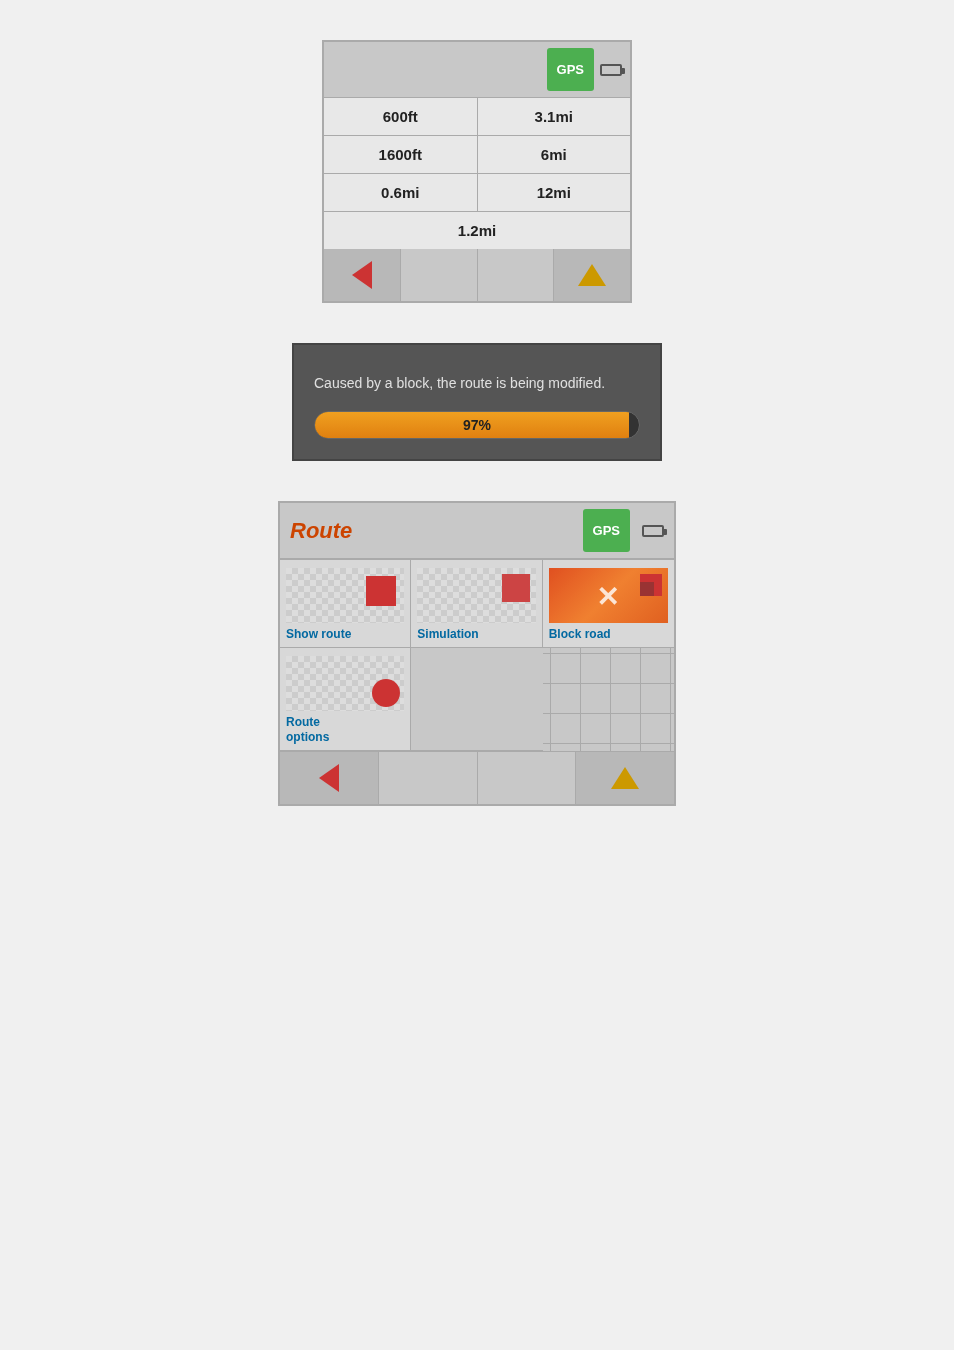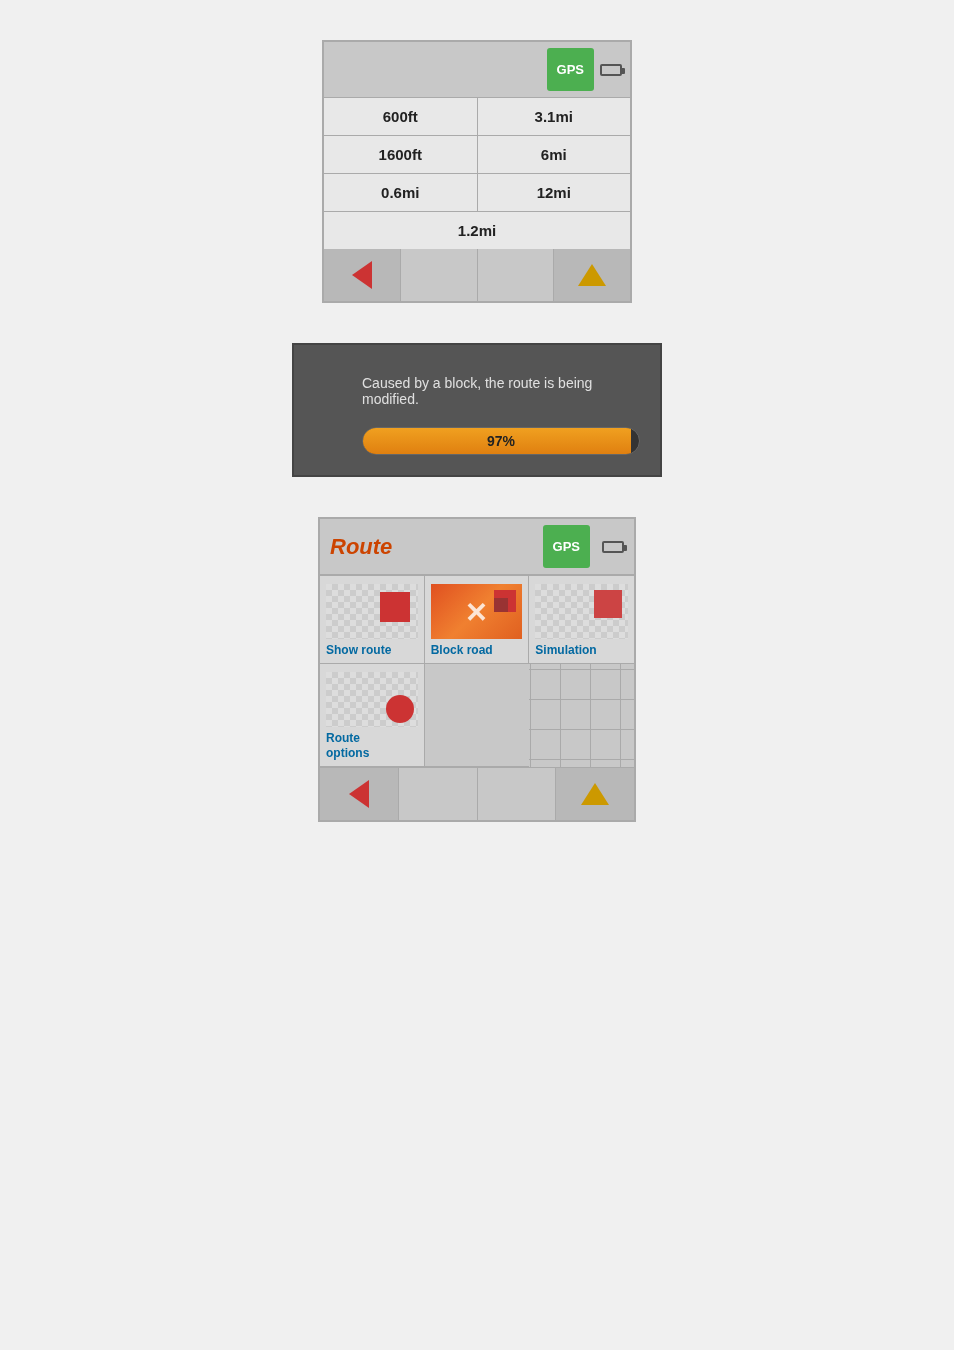--- a/index.html
+++ b/index.html
@@ -135,21 +135,20 @@
       border-left: 14px solid transparent;
       border-right: 14px solid transparent;
       border-bottom: 22px solid #cc9900;
     }
 
     
     .panel-2 {
       width: 370px;
       background: #555555;
       border: 2px solid #444;
-      padding-left: 48px;
     }
 
     .loading-content {
       padding: 30px 20px 20px;
     }
 
     .loading-text {
       color: #e0e0e0;
       font-size: 14px;
       margin-bottom: 20px;
@@ -179,21 +178,21 @@
       font-weight: bold;
       position: absolute;
       width: 100%;
       text-align: center;
       top: 50%;
       transform: translateY(-50%);
     }
 
     
     .panel-3 {
-      width: 318px;
+      width: 398px;
       background: #c8c8c8;
     }
 
     .panel-3-header {
       display: flex;
       justify-content: space-between;
       align-items: center;
       padding: 6px 10px;
       background: #c8c8c8;
       border-bottom: 1px solid #aaa;
@@ -457,39 +456,39 @@
 
   <div class="menu-grid">
 
     <div class="menu-item">
       <div class="menu-icon-area">
         <div class="icon-show-route">
           <div class="inner-sq"></div>
         </div>
       </div>
       <span class="menu-label">Show route</span>
+    </div>
+
+    <div class="menu-item">
+      <div class="menu-icon-area">
+        <div class="icon-simulation"></div>
+      </div>
+      <span class="menu-label">Simulation</span>
     </div>
 
     <div class="menu-item">
       <div class="menu-icon-area">
         <div class="icon-block-road">
           <div class="corner-sq"></div>
           <div class="corner-sq2"></div>
         </div>
       </div>
       <span class="menu-label">Block road</span>
     </div>
 
-    <div class="menu-item">
-      <div class="menu-icon-area">
-        <div class="icon-simulation"></div>
-      </div>
-      <span class="menu-label">Simulation</span>
-    </div>
-
 
     <div class="menu-item">
       <div class="menu-icon-area">
         <div class="icon-route-options">
           <div class="gear-sq"></div>
         </div>
       </div>
       <span class="menu-label">Route<br>options</span>
     </div>
 

